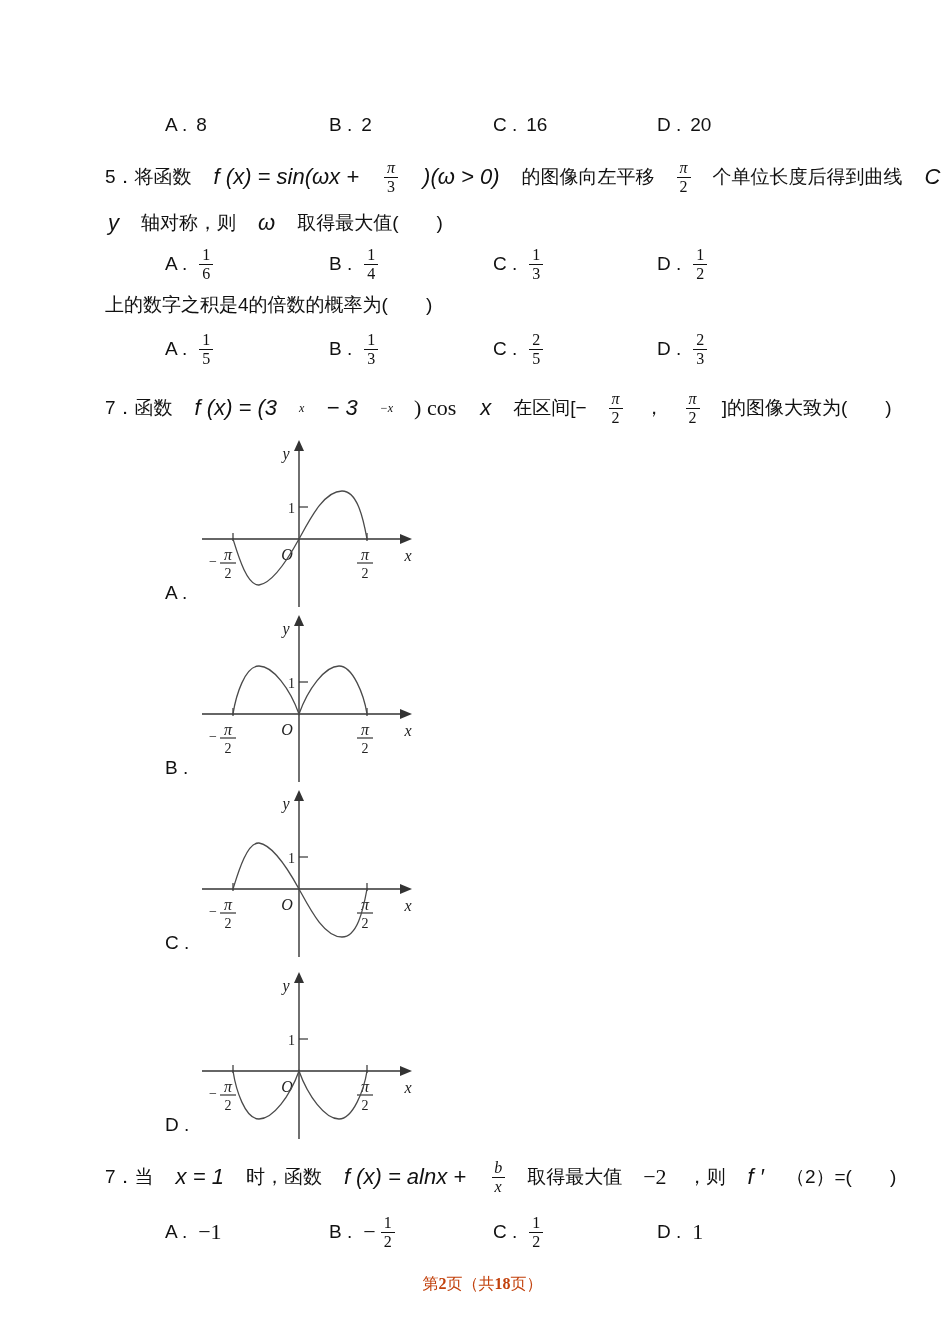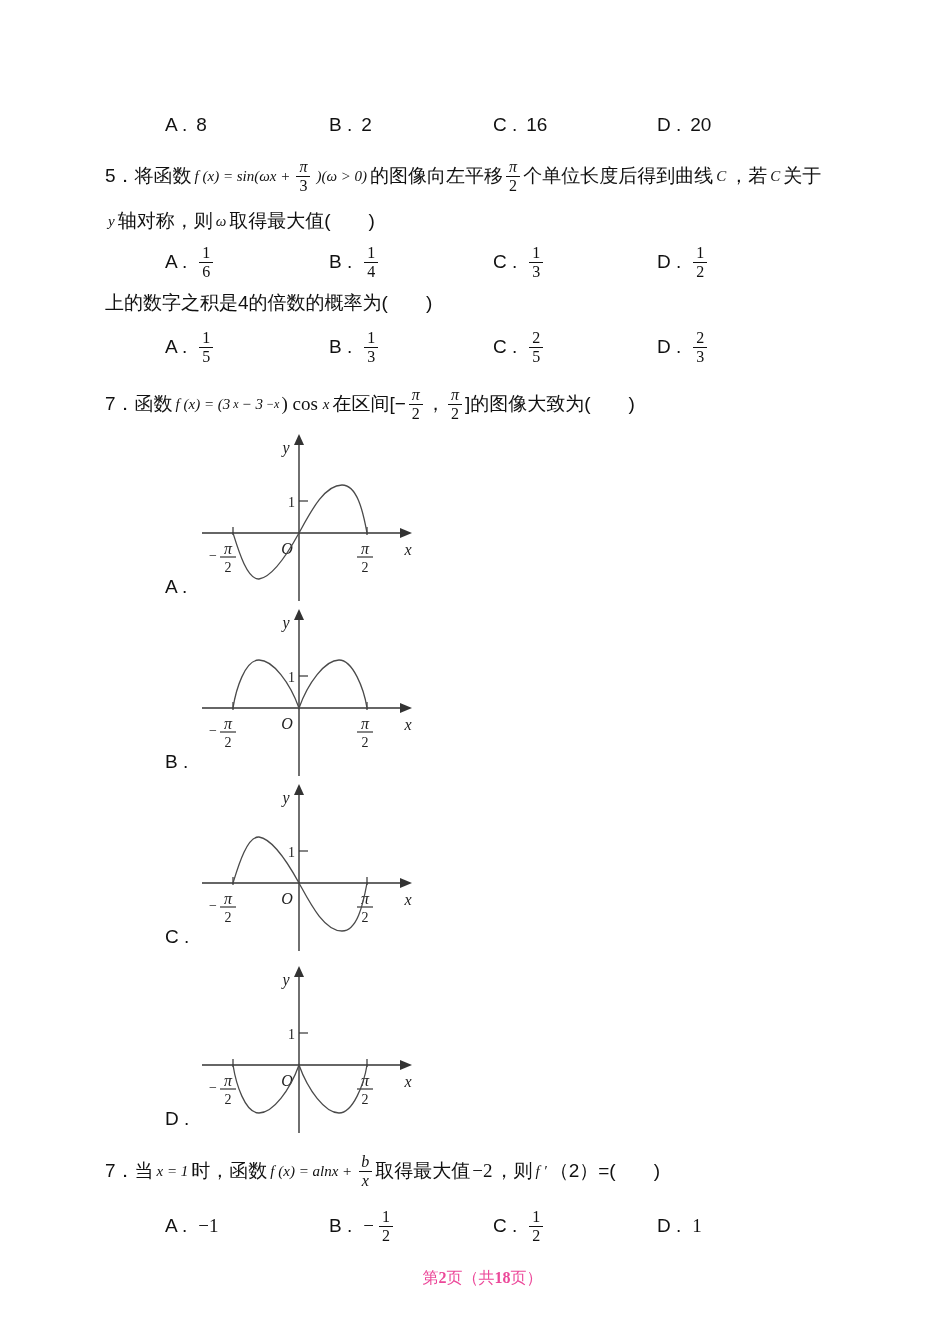--- a/index.html
+++ b/index.html
@@ -1,22 +1,22 @@
 <!DOCTYPE html>
 <html><head>
 <meta charset="utf-8">
 <style>
   html,body{margin:0;padding:0;background:#fff;}
   .page{position:relative;width:950px;height:1344px;background:#ffffff;color:#111;
         font-family:"Liberation Sans",sans-serif;overflow:hidden;}
   .content{padding:112px 90px 0 105px;}
-  .q-line{display:flex;align-items:center;font-size:19px;white-space:pre;}
+  .q-line{display:flex;align-items:center;font-size:19px;white-space:pre;gap:19px;}
   .cn{font-family:"Liberation Sans",sans-serif;}
-  .math{font-family:Liberation Serif, serif;font-style:italic;margin:16px 3px;font-size:15px;}
-  .mr{font-family:"Liberation Serif",serif;font-style:normal;margin:0 2px;font-size:19px;}
+  .math{font-family:Liberation Sans, sans-serif;font-style:italic;margin:16px 3px;font-size:22px;}
+  .mr{font-family:"Liberation Serif",serif;font-style:normal;margin:0 2px;font-size:22px;}
   .frac{display:inline-flex;flex-direction:column;align-items:center;line-height:1.08;
         font-family:"Liberation Serif",serif;font-style:normal;font-size:16px;margin:0 3px;}
   .frac .num{padding:0 3px;}
   .frac .den{border-top:1.2px solid #111;padding:0 3px;}
   .frac .it{font-style:italic;}
   sup.msup{font-family:"Liberation Serif",serif;font-style:italic;font-size:12px;}
   .optrow{display:flex;margin-left:60px;align-items:center;}
   .optcell{width:164px;display:flex;align-items:center;font-size:19px;}
   .optlabel{margin-right:9px;font-family:"Liberation Sans",sans-serif;white-space:pre;}
   .r-prev{margin-top:0;height:26px;}
@@ -27,21 +27,21 @@
   .r-q6l2{height:30px;}
   .r-q6opt{height:52px;margin-top:3px;}
   .r-q7{margin-top:4px;min-height:54px;align-items:center;}
   .graphrow{position:relative;height:175px;display:flex;align-items:flex-end;}
   .graphrow.last{height:182px;}
   .glabel{width:35px;margin-left:60px;padding-bottom:8px;font-size:19px;white-space:pre;}
   .gsvg{display:block;}
   .r-q8{margin-top:4px;min-height:58px;}
   .r-q8opt{height:52px;}
   .footer{margin-top:16px;text-align:center;font-family:"Liberation Serif",serif;
-          font-size:16px;color:#ec4899;}
+          font-size:16px;color:#c2410c;}
   .footer b{font-weight:bold;}
   svg text{fill:#222;}
   .ax{stroke:#333;stroke-width:1.4;}
   .tick{stroke:#333;stroke-width:1.2;}
   .curve{stroke:#4a4a4a;stroke-width:1.3;fill:none;}
   .svgmath{font-family:"Liberation Serif",serif;font-style:italic;font-size:16px;}
   .svgnum{font-family:"Liberation Serif",serif;font-size:14px;}
   .fbar{stroke:#222;stroke-width:1.1;}
 </style>
 </head>

